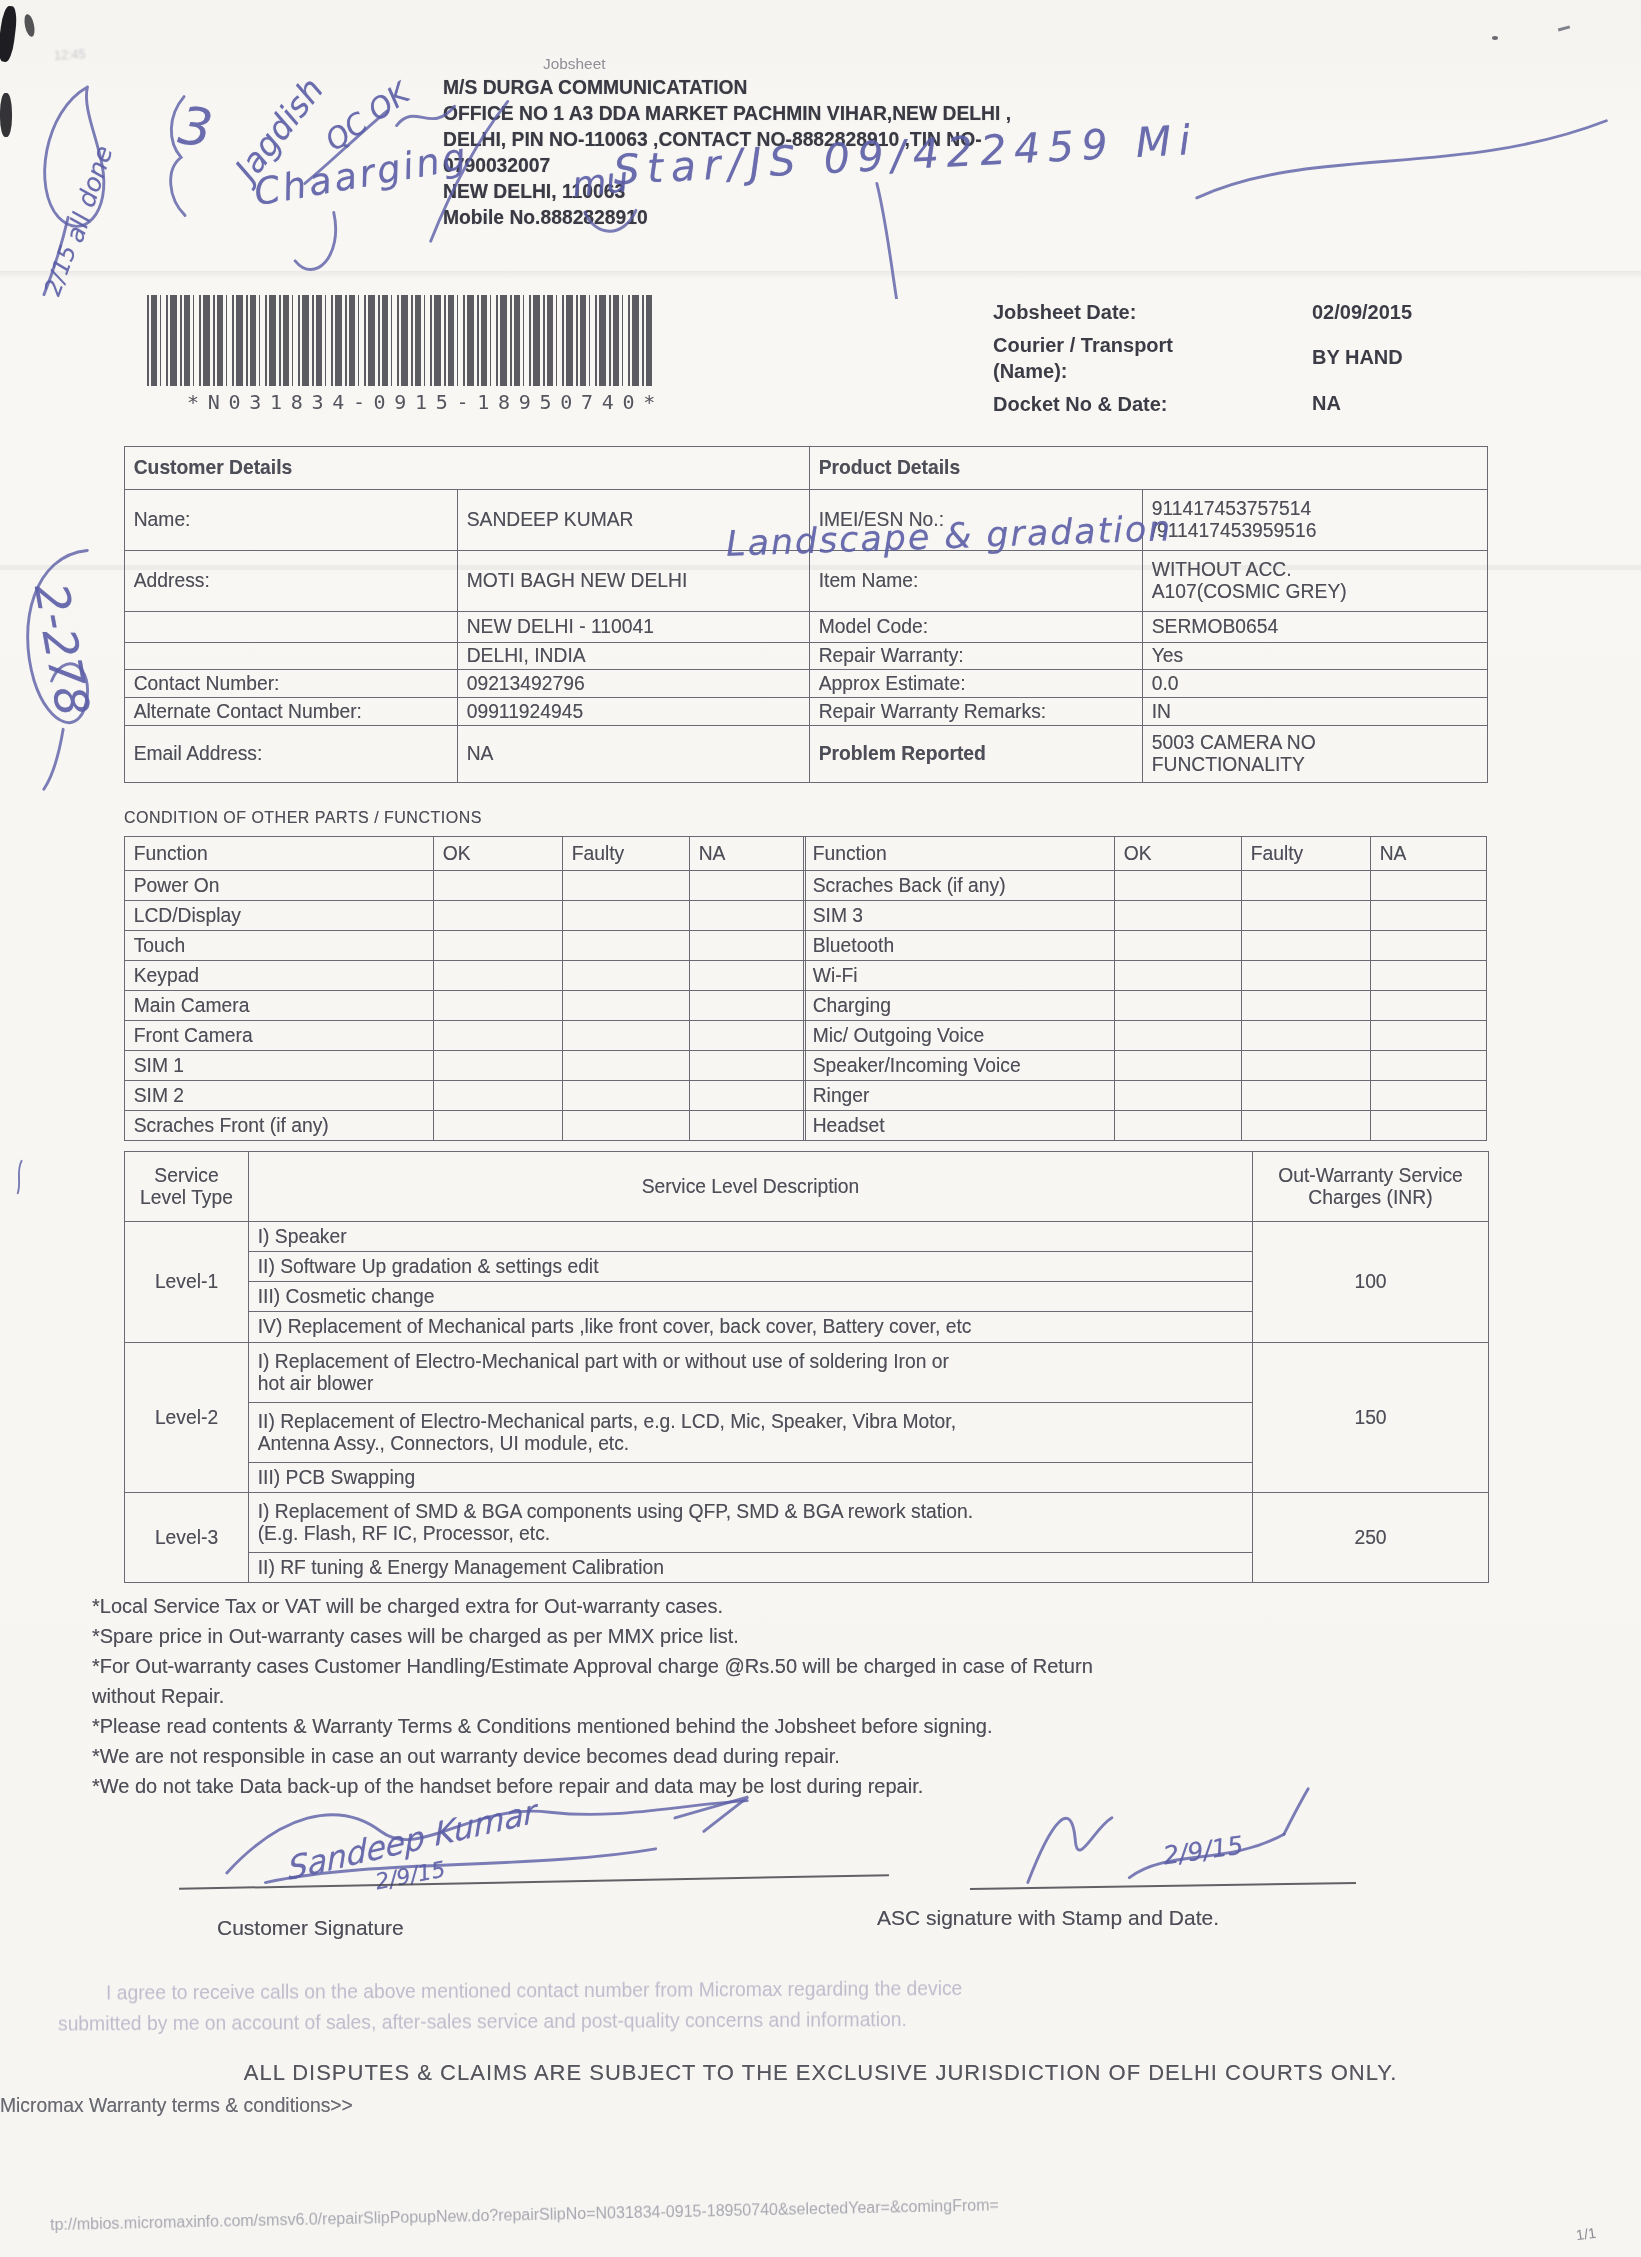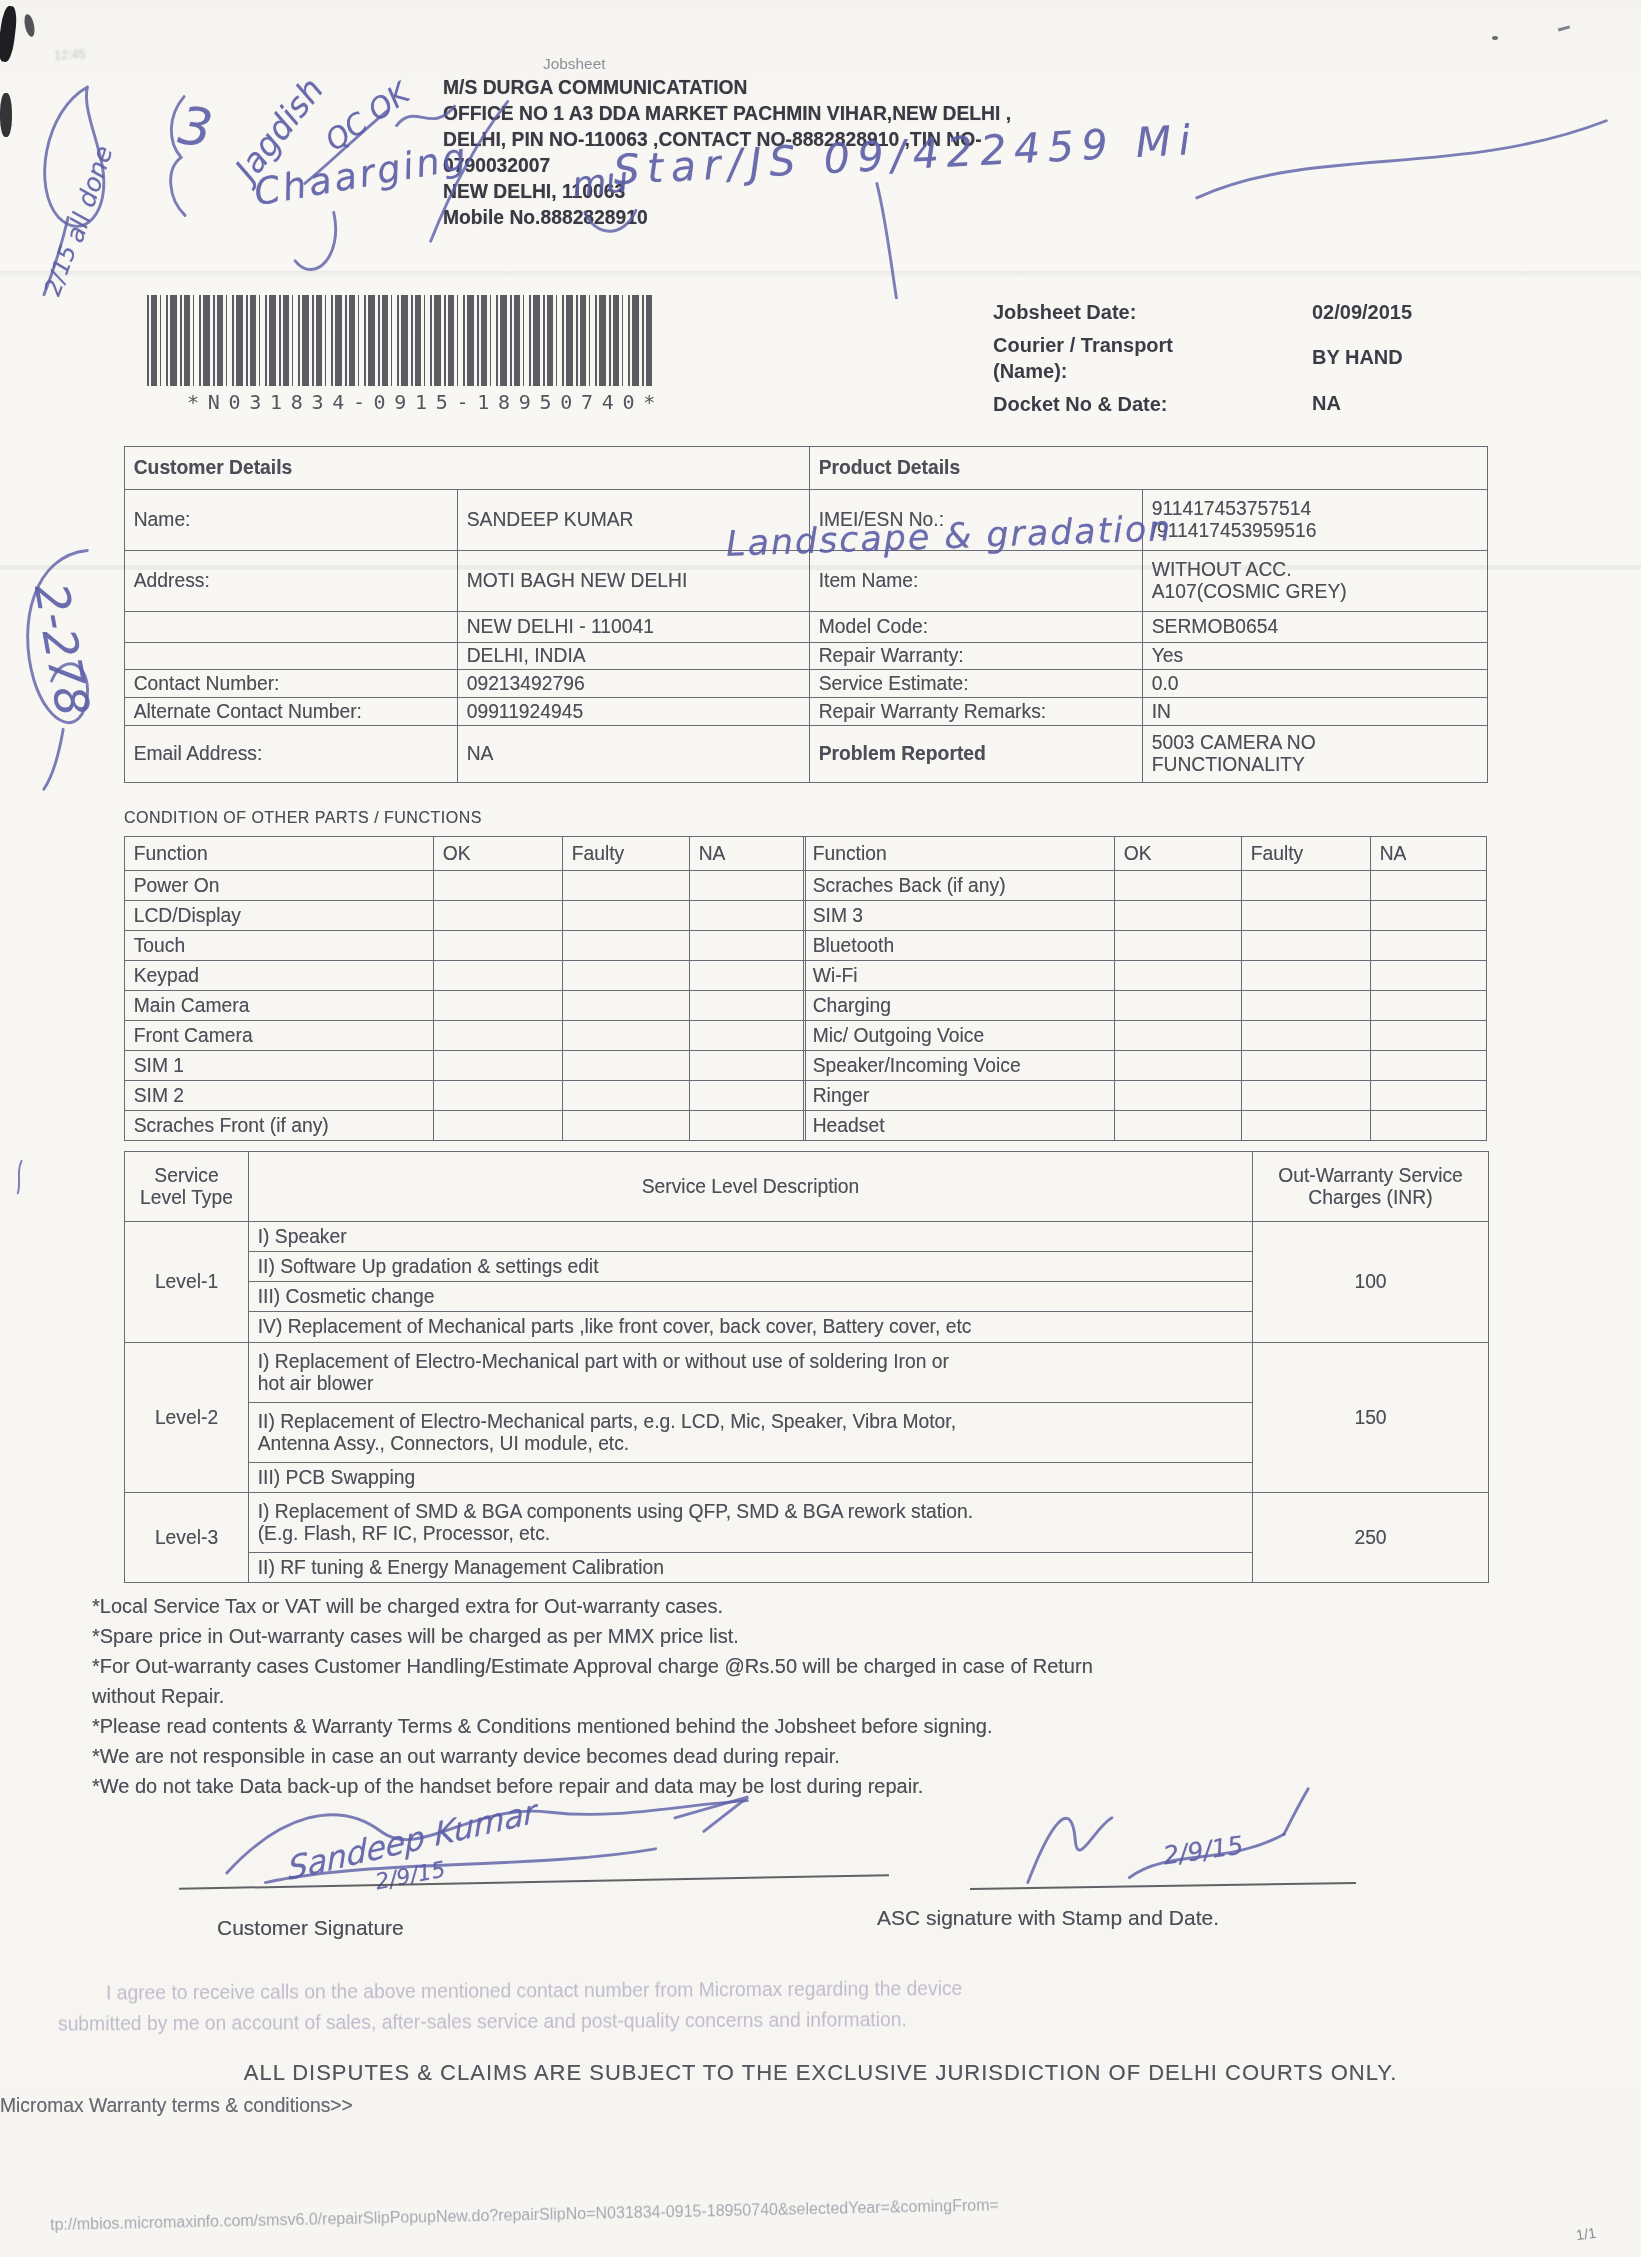--- a/index.html
+++ b/index.html
@@ -113,21 +113,21 @@
     </tr>
     <tr class="h28">
       <td></td>
       <td>DELHI, INDIA</td>
       <td>Repair Warranty:</td>
       <td>Yes</td>
     </tr>
     <tr class="h29">
       <td>Contact Number:</td>
       <td>09213492796</td>
-      <td>Service Estimate:</td>
+      <td>Approx Estimate:</td>
       <td>0.0</td>
     </tr>
     <tr class="h29">
       <td>Alternate Contact Number:</td>
       <td>09911924945</td>
       <td>Repair Warranty Remarks:</td>
       <td>IN</td>
     </tr>
     <tr class="h59">
       <td>Email Address:</td>

